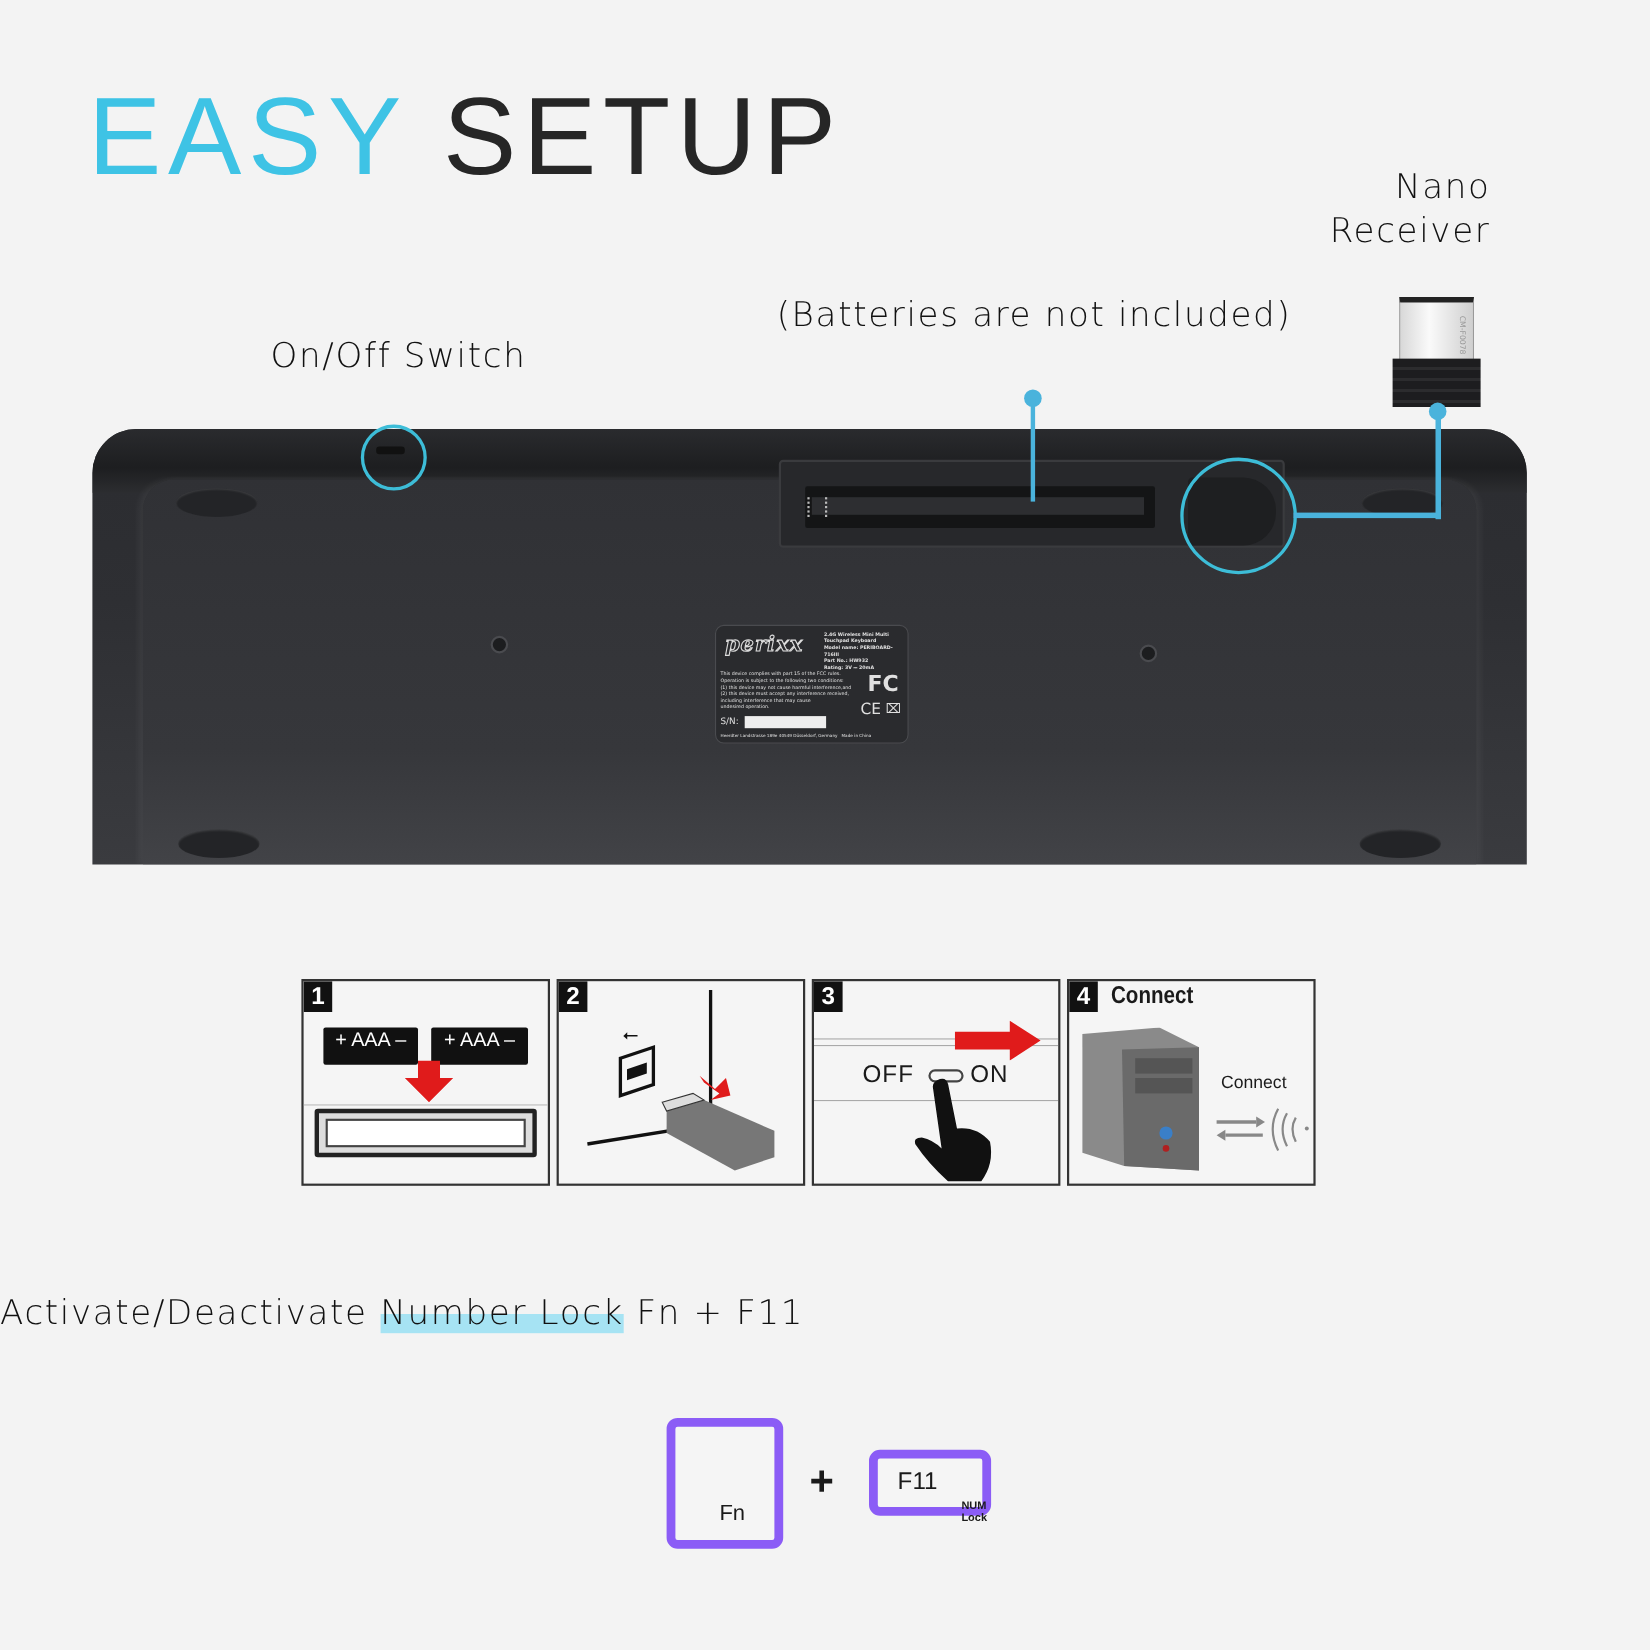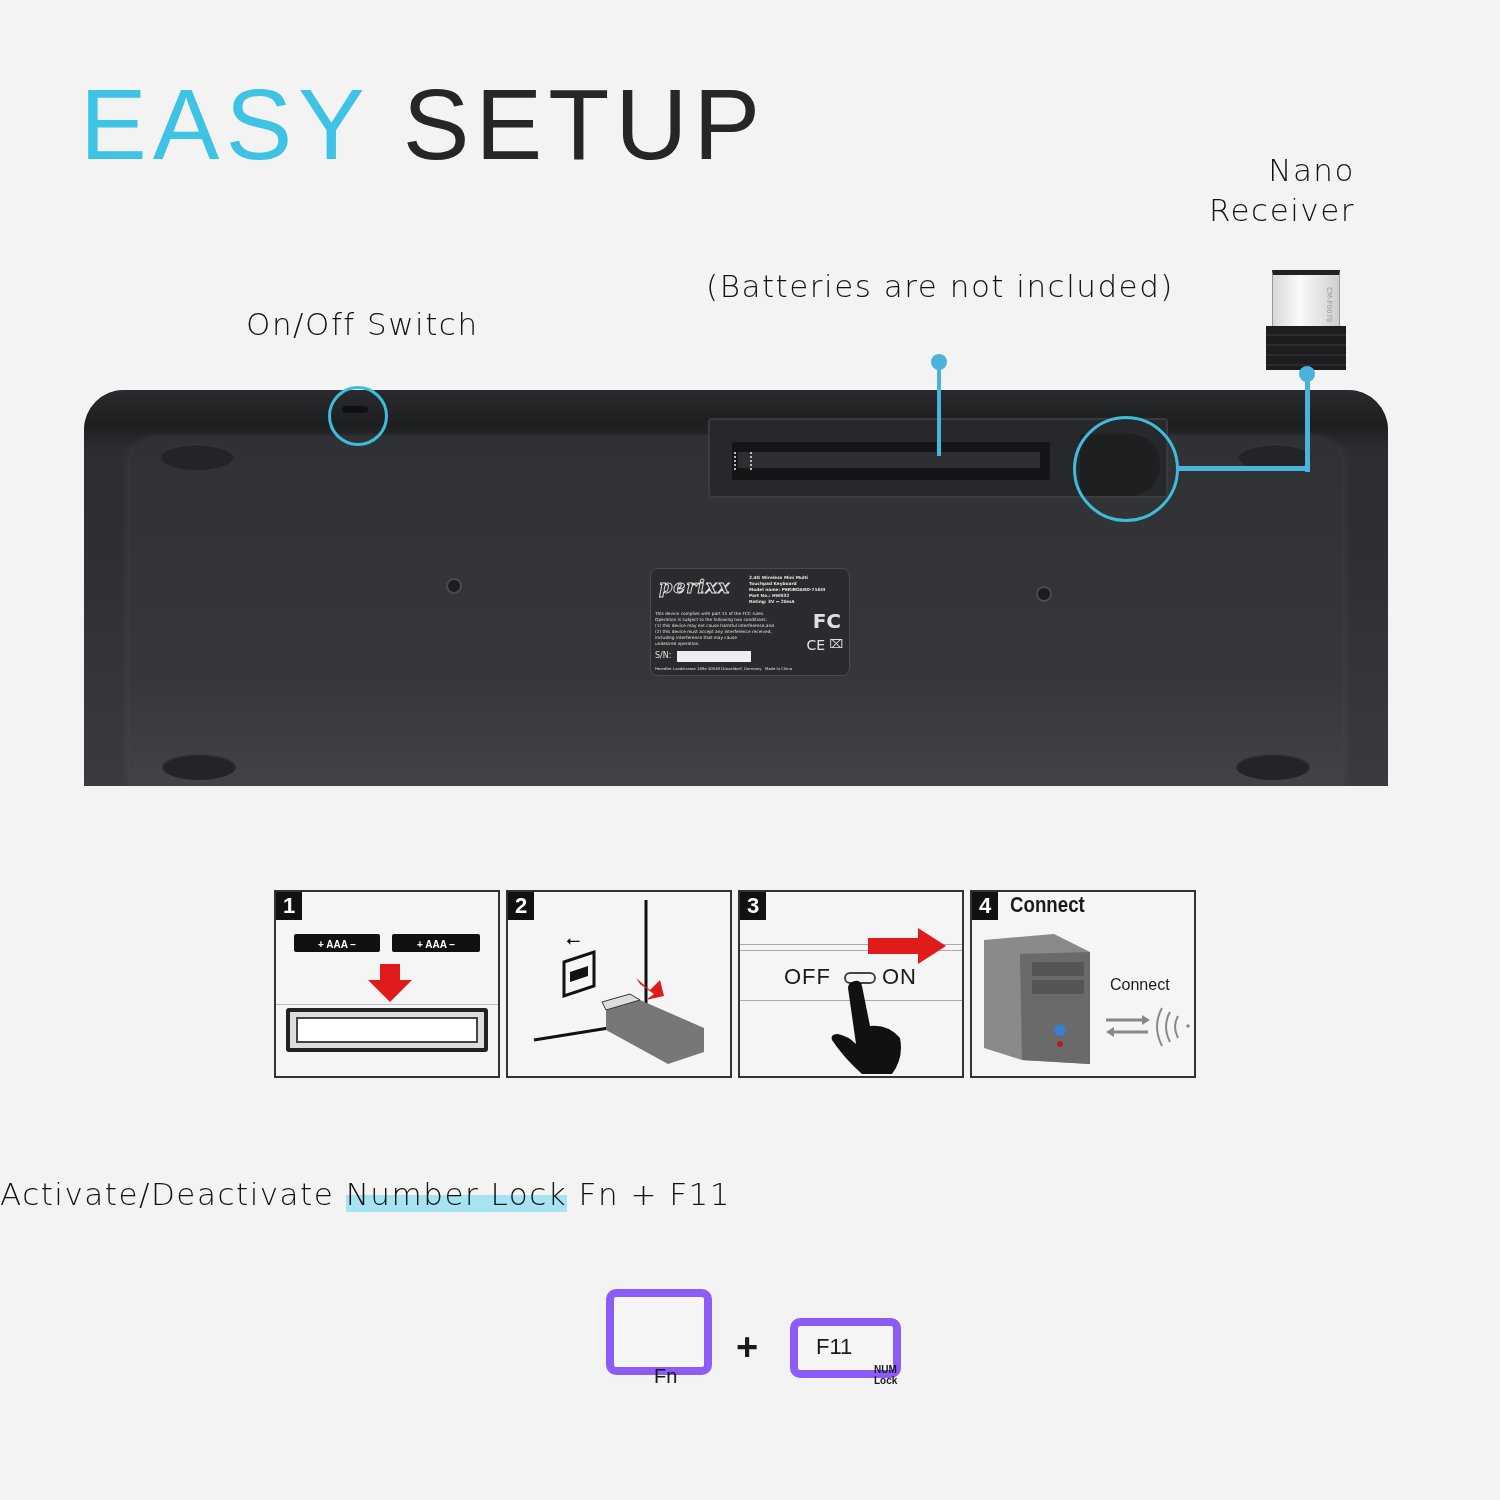--- a/index.html
+++ b/index.html
@@ -26,21 +26,21 @@
   .foot { position: absolute; width: 74px; height: 26px; border-radius: 50%; background: #232427; box-shadow: inset 0 1px 2px rgba(255,255,255,0.12); }
   .screw { position: absolute; width: 16px; height: 16px; border-radius: 50%; background: #1c1d1f; border: 2px solid #4a4b4f; }
   .switch-slot { position: absolute; left: 258px; top: 16px; width: 26px; height: 7px; background: #111; border-radius: 3px; }
 
   .battery-bay { position: absolute; left: 624px; top: 28px; width: 460px; height: 80px; background: #27282b; border: 2px solid #3a3b3e; border-radius: 4px; }
   .battery-slot { position: absolute; left: 22px; top: 22px; width: 318px; height: 38px; background: #141516; border-radius: 2px; }
   .battery-slot .cell { position: absolute; left: 6px; top: 10px; width: 302px; height: 16px; background: #2d2e31; }
   .battery-slot .spring { position: absolute; left: 2px; top: 10px; width: 18px; height: 18px; border-left: 2px dotted #bbb; border-right: 2px dotted #bbb; }
   .receiver-dock { position: absolute; left: 370px; top: 14px; width: 80px; height: 62px; background: #1e1f21; border-radius: 4px 30px 30px 4px; }
 
-  .label-sticker { position: absolute; left: 566px; top: 178px; width: 200px; height: 108px; background: #2a2b2e; border: 1px solid #4a4b4f; border-radius: 8px; padding: 6px 8px; color: #e0e0e0; }
+  .label-sticker { position: absolute; left: 566px; top: 178px; width: 176px; height: 108px; background: #2a2b2e; border: 1px solid #4a4b4f; border-radius: 8px; padding: 6px 8px; color: #e0e0e0; }
   .label-sticker .brand { position: absolute; left: 8px; top: 6px; font-family: "DejaVu Serif", serif; font-style: italic; font-size: 19px; font-weight: 700; color: transparent; -webkit-text-stroke: 1px #ddd; letter-spacing: 1px; }
   .label-sticker .spec { position: absolute; left: 98px; top: 6px; font-size: 4.3px; line-height: 6px; font-weight: 700; }
   .label-sticker .fcc-text { position: absolute; left: 4px; top: 42px; width: 140px; font-size: 4.3px; line-height: 6px; }
   .label-sticker .sn { position: absolute; left: 4px; top: 82px; font-size: 8px; }
   .label-sticker .sn-box { position: absolute; left: 26px; top: 82px; width: 74px; height: 11px; background: #eee; }
   .label-sticker .addr { position: absolute; left: 4px; top: 97px; font-size: 3.8px; white-space: nowrap; }
   .label-sticker .fc { position: absolute; right: 8px; top: 40px; font-size: 20px; font-weight: 700; }
   .label-sticker .ce { position: absolute; right: 24px; top: 68px; font-size: 14px; }
   .label-sticker .bin { position: absolute; right: 6px; top: 68px; font-size: 12px; }
 
@@ -50,38 +50,38 @@
   .nano .metal .code { position: absolute; right: 6px; top: 12px; writing-mode: vertical-rl; font-size: 7px; color: #999; }
   .nano .base { position: absolute; left: 0; top: 58px; width: 80px; height: 44px; background: repeating-linear-gradient(180deg, #1d1d1f 0 8px, #2c2c2e 8px 10px); }
 
   
   .steps { position: absolute; left: 274px; top: 890px; width: 924px; height: 188px; }
   .step { position: absolute; top: 0; width: 226px; height: 188px; border: 2px solid #333; background: #f5f5f5; overflow: hidden; }
   .step .num { position: absolute; left: 0; top: 0; width: 26px; height: 28px; background: #111; color: #fff; font-family: "Liberation Sans", sans-serif; font-weight: 700; font-size: 22px; text-align: center; line-height: 28px; }
   .step .heading { position: absolute; left: 38px; top: 0; font-family: "Liberation Sans", sans-serif; font-weight: 700; font-size: 22px; transform: scaleX(0.85); transform-origin: left; }
   .step1 { left: 0; } .step2 { left: 232px; } .step3 { left: 464px; } .step4 { left: 696px; }
 
-  .bat { position: absolute; top: 42px; height: 18px; background: #111; color: #fff; font-family: "Liberation Sans", sans-serif; font-weight: 700; font-size: 10px; line-height: 22px; text-align: center; border-radius: 2px; }
+  .bat { position: absolute; top: 42px; height: 34px; background: #111; color: #fff; font-family: "Liberation Sans", sans-serif; font-weight: 400; font-size: 18px; line-height: 22px; text-align: center; border-radius: 2px; }
   .red-down { position: absolute; left: 92px; top: 72px; width: 44px; height: 38px; }
   .tray { position: absolute; left: 10px; top: 116px; width: 202px; height: 44px; border: 4px solid #222; border-radius: 3px; background: #ddd; }
   .tray .slot-in { position: absolute; left: 6px; top: 5px; width: 182px; height: 26px; background: #fff; border: 2px solid #444; }
   .tray-line { position: absolute; left: 0; right: 0; top: 112px; height: 1px; background: #bbb; }
 
   .s3-line { position: absolute; left: 0; right: 0; height: 1px; background: #aaa; }
   .s3-off { position: absolute; left: 44px; top: 72px; font-family: "Liberation Sans", sans-serif; font-size: 22px; font-weight: 400; letter-spacing: 1px; }
   .s3-on { position: absolute; left: 142px; top: 72px; font-family: "Liberation Sans", sans-serif; font-size: 22px; letter-spacing: 1px; }
   .s3-toggle { position: absolute; left: 104px; top: 80px; width: 32px; height: 12px; border: 2px solid #444; border-radius: 6px; }
   .s4-connect { position: absolute; left: 138px; top: 84px; font-family: "Liberation Sans", sans-serif; font-size: 16px; }
 
   
   .numlock-text { position: absolute; left: 0; width: 1500px; top: 1176px; text-align: left; font-family: "DejaVu Sans", sans-serif; font-size: 31px; font-weight: 300; letter-spacing: 1.5px; color: #111; }
   .numlock-text .hl { background: linear-gradient(180deg, transparent 0 52%, #a6e3f3 52% 100%); }
 
   .key { position: absolute; border: 8px solid #8b5cf6; border-radius: 10px; background: #f5f5f5; font-family: "Liberation Sans", sans-serif; }
-  .key.fn { left: 606px; top: 1289px; width: 106px; height: 86px; padding-left: 32px; }
+  .key.fn { left: 606px; top: 1289px; width: 106px; height: 119px; padding-left: 32px; }
   .key.fn .lbl { position: absolute; left: 40px; top: 68px; font-size: 20px; }
   .key.f11 { left: 790px; top: 1318px; width: 111px; height: 60px; }
   .key.f11 .lbl { position: absolute; left: 18px; top: 8px; font-size: 22px; }
   .key.f11 .sub { position: absolute; left: 44px; top: 38px; font-size: 10px; font-weight: 700; padding-left: 32px; }
   .plus { position: absolute; left: 736px; top: 1326px; font-family: "Liberation Sans", sans-serif; font-size: 38px; font-weight: 700; }
 </style>
 </head>
 <body>
 
 <div class="title">

